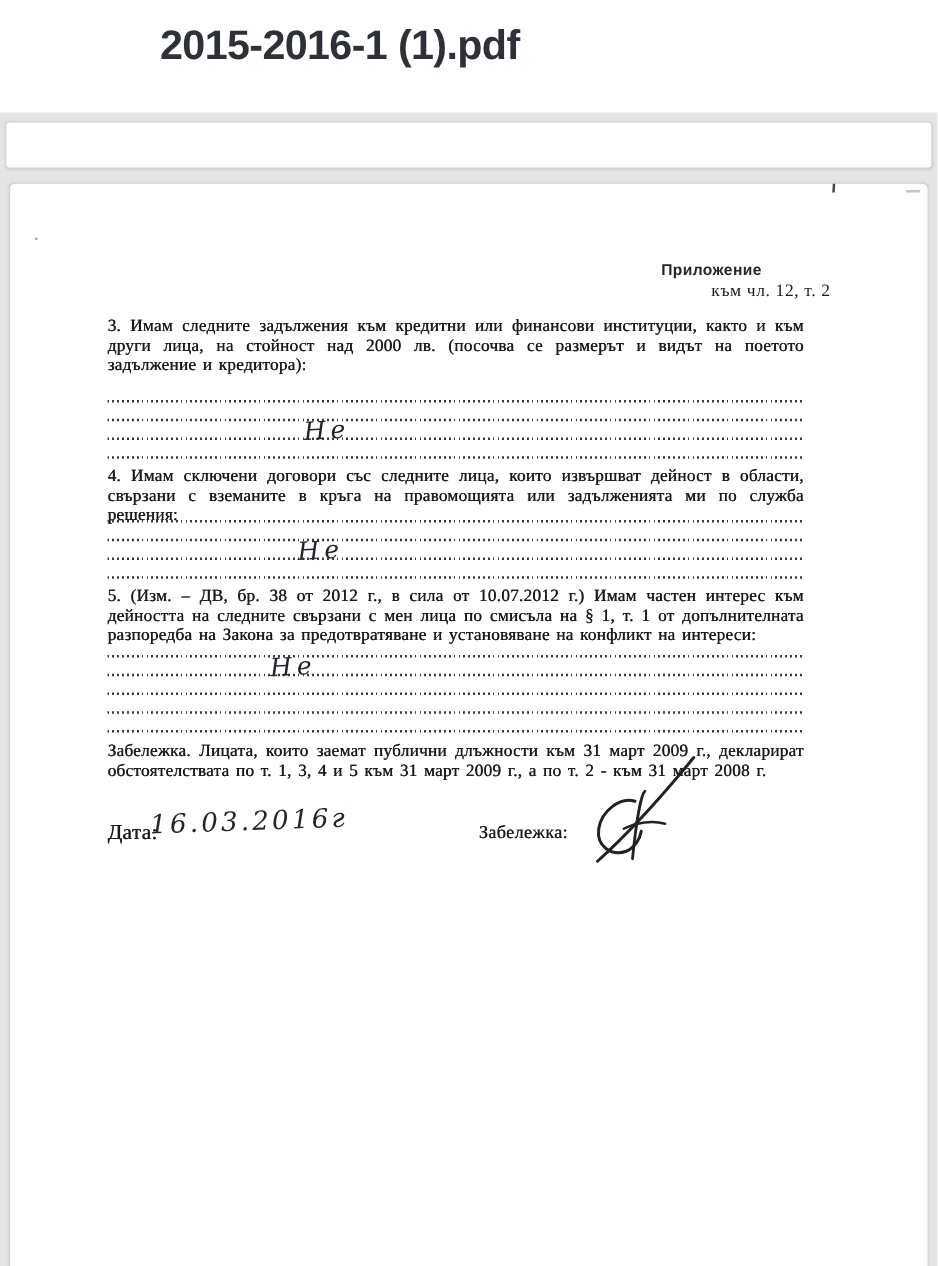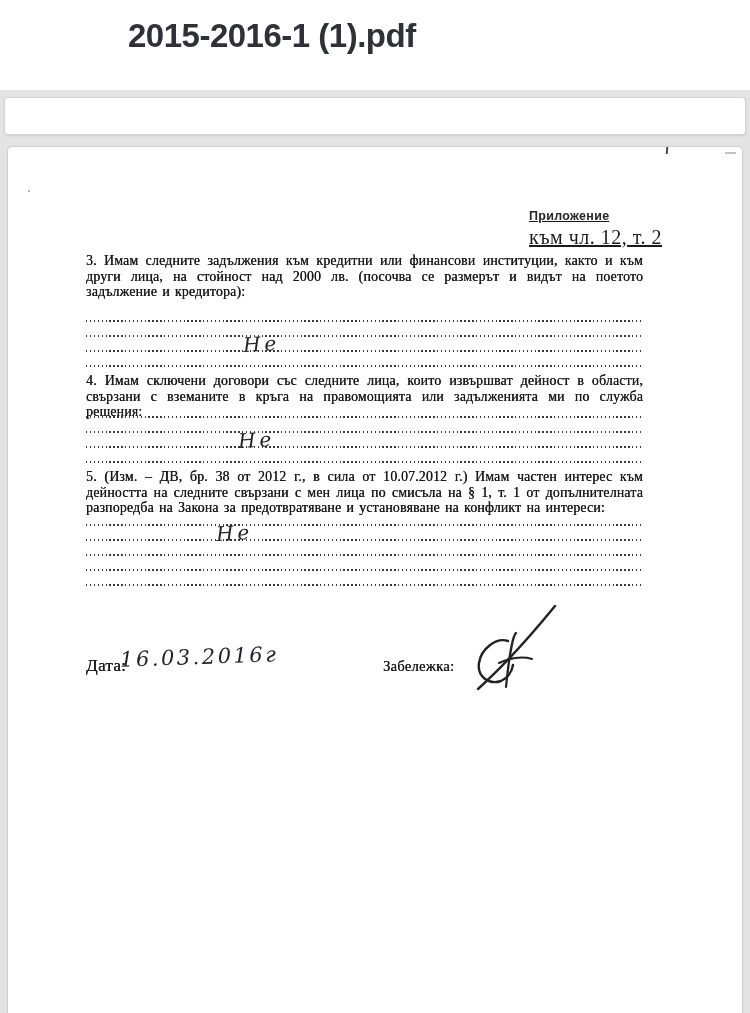--- a/index.html
+++ b/index.html
@@ -21,24 +21,24 @@
     box-shadow:0 1px 2px rgba(0,0,0,.10);
   }
   .page{
     position:absolute;top:56px;left:7px;right:7px;bottom:0;
     background:#ffffff;border:1px solid #cfcfcf;border-bottom:none;
     border-radius:5px 5px 0 0;box-shadow:0 0 2px rgba(0,0,0,.06);
   }
   
   .doc{position:absolute;left:0;top:0;right:0;bottom:0;
        font-family:"Liberation Serif",serif;color:#1b1b1b;}
-  .annex{position:absolute;left:521px;top:62px;text-decoration:underline;}
+  .annex{position:absolute;left:521px;top:62px;}
   .annex-1{font-family:"Liberation Sans",sans-serif;font-weight:700;
            font-size:12.5px;color:#262626;letter-spacing:.3px;}
-  .annex-2{font-size:20px;margin-top:3px;letter-spacing:.5px;}
+  .annex-2{font-size:14px;margin-top:3px;letter-spacing:.5px;margin-left:40px;}
   .section{position:absolute;left:78px;width:557px;}
   .para{
     margin:0;font-size:13.8px;line-height:15.5px;text-align:justify;
     word-spacing:1.5px;letter-spacing:.2px;text-shadow:.3px 0 0 currentColor;
   }
   .dots{position:absolute;left:0;right:0;}
   .dot-line{height:15px;position:relative;}
   .dot-line::after{
     content:"";position:absolute;left:0;right:0;bottom:3px;height:2.2px;
     background:repeating-linear-gradient(90deg,#3a3a3a 0 1.4px,transparent 1.4px 3.9px);
@@ -119,20 +119,21 @@
               <div class="dot-line"></div>
               <div class="dot-line"></div>
               <div class="dot-line"></div>
               <div class="dot-line"></div>
               <div class="dot-line"></div>
               <span class="answer" style="left: 130px; top: 7px;">Не</span>
             </div>
           </div>
         </div>
 
+      <p class="note">Забележка. Лицата, които заемат публични длъжности към 31 март 2009 г., декларират обстоятелствата по т. 1, 3, 4 и 5 към 31 март 2009 г., а по т. 2 - към 31 март 2008 г.</p>
 
       <span class="date-label">Дата:</span>
       <span class="date-value">16.03.2016г</span>
       <span class="decl-label">Забележка:</span>
 
       <svg class="signature" width="104" height="92" viewBox="0 0 104 92" fill="none">
         <path d="M22,90 C42,72 72,40 99,7" stroke="#222222" stroke-width="2.4" stroke-linecap="round"></path>
         <path d="M52,42 C40,38 25,50 23,64 C21,78 33,86 45,82 C52,79 56,72 57,66" stroke="#222222" stroke-width="2.4" stroke-linecap="round"></path>
         <path d="M60,34 C57,36 53,58 50,88" stroke="#222222" stroke-width="2.2" stroke-linecap="round"></path>
         <path d="M43,64 C53,59 66,57 76,60" stroke="#222222" stroke-width="2" stroke-linecap="round"></path>

